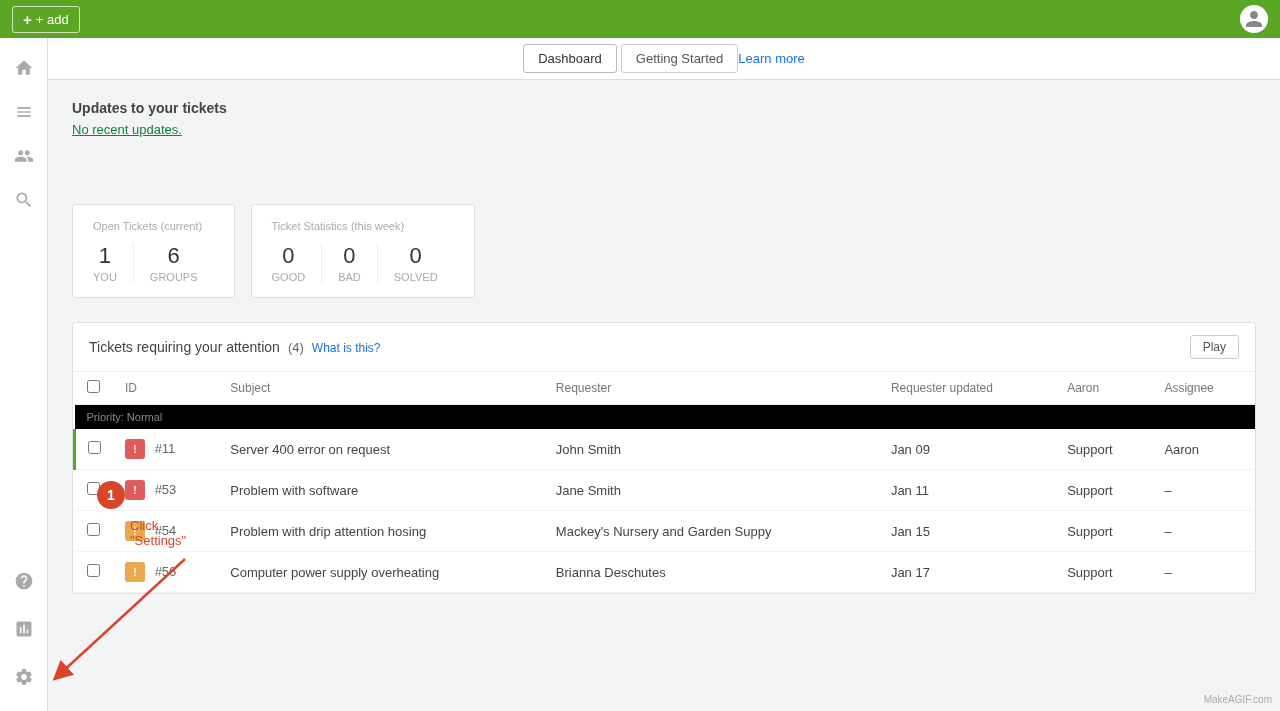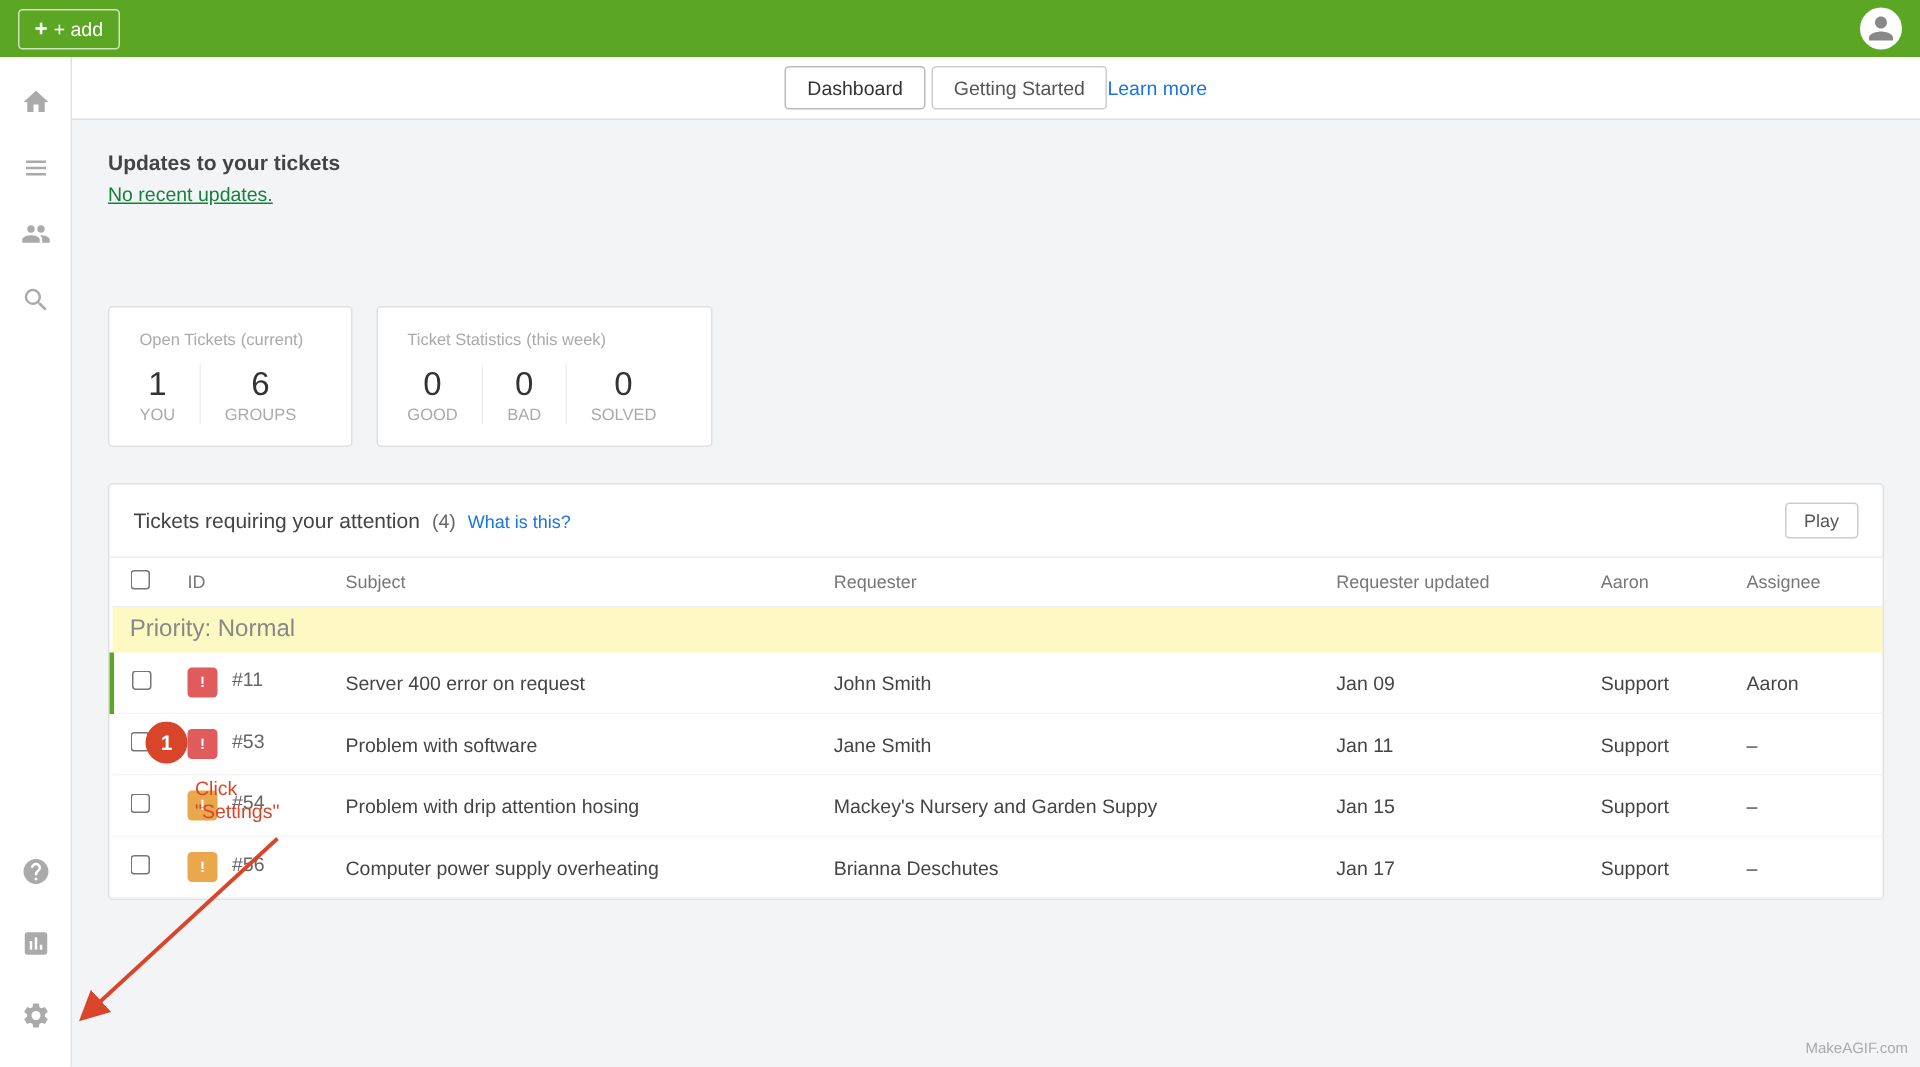--- a/index.html
+++ b/index.html
@@ -185,24 +185,24 @@
       background: #fff;
     }
     .tickets-table td {
       padding: 10px 12px;
       font-size: 13px;
       color: #444;
       border-bottom: 1px solid #f5f5f5;
     }
     .priority-row td {
       padding: 6px 12px;
-      font-size: 16px;
+      font-size: 11px;
       color: #888;
       border-bottom: none;
-      background: #fef9c3;
+      background: #000000;
     }
     .ticket-row.highlighted { border-left: 3px solid #5ba622; }
 
     .checkbox-cell { width: 32px; }
     .ticket-checkbox { cursor: pointer; }
 
     .priority-badge {
       display: inline-flex; align-items: center; justify-content: center;
       width: 20px; height: 20px; border-radius: 3px;
       font-size: 10px; font-weight: bold; color: #fff;

